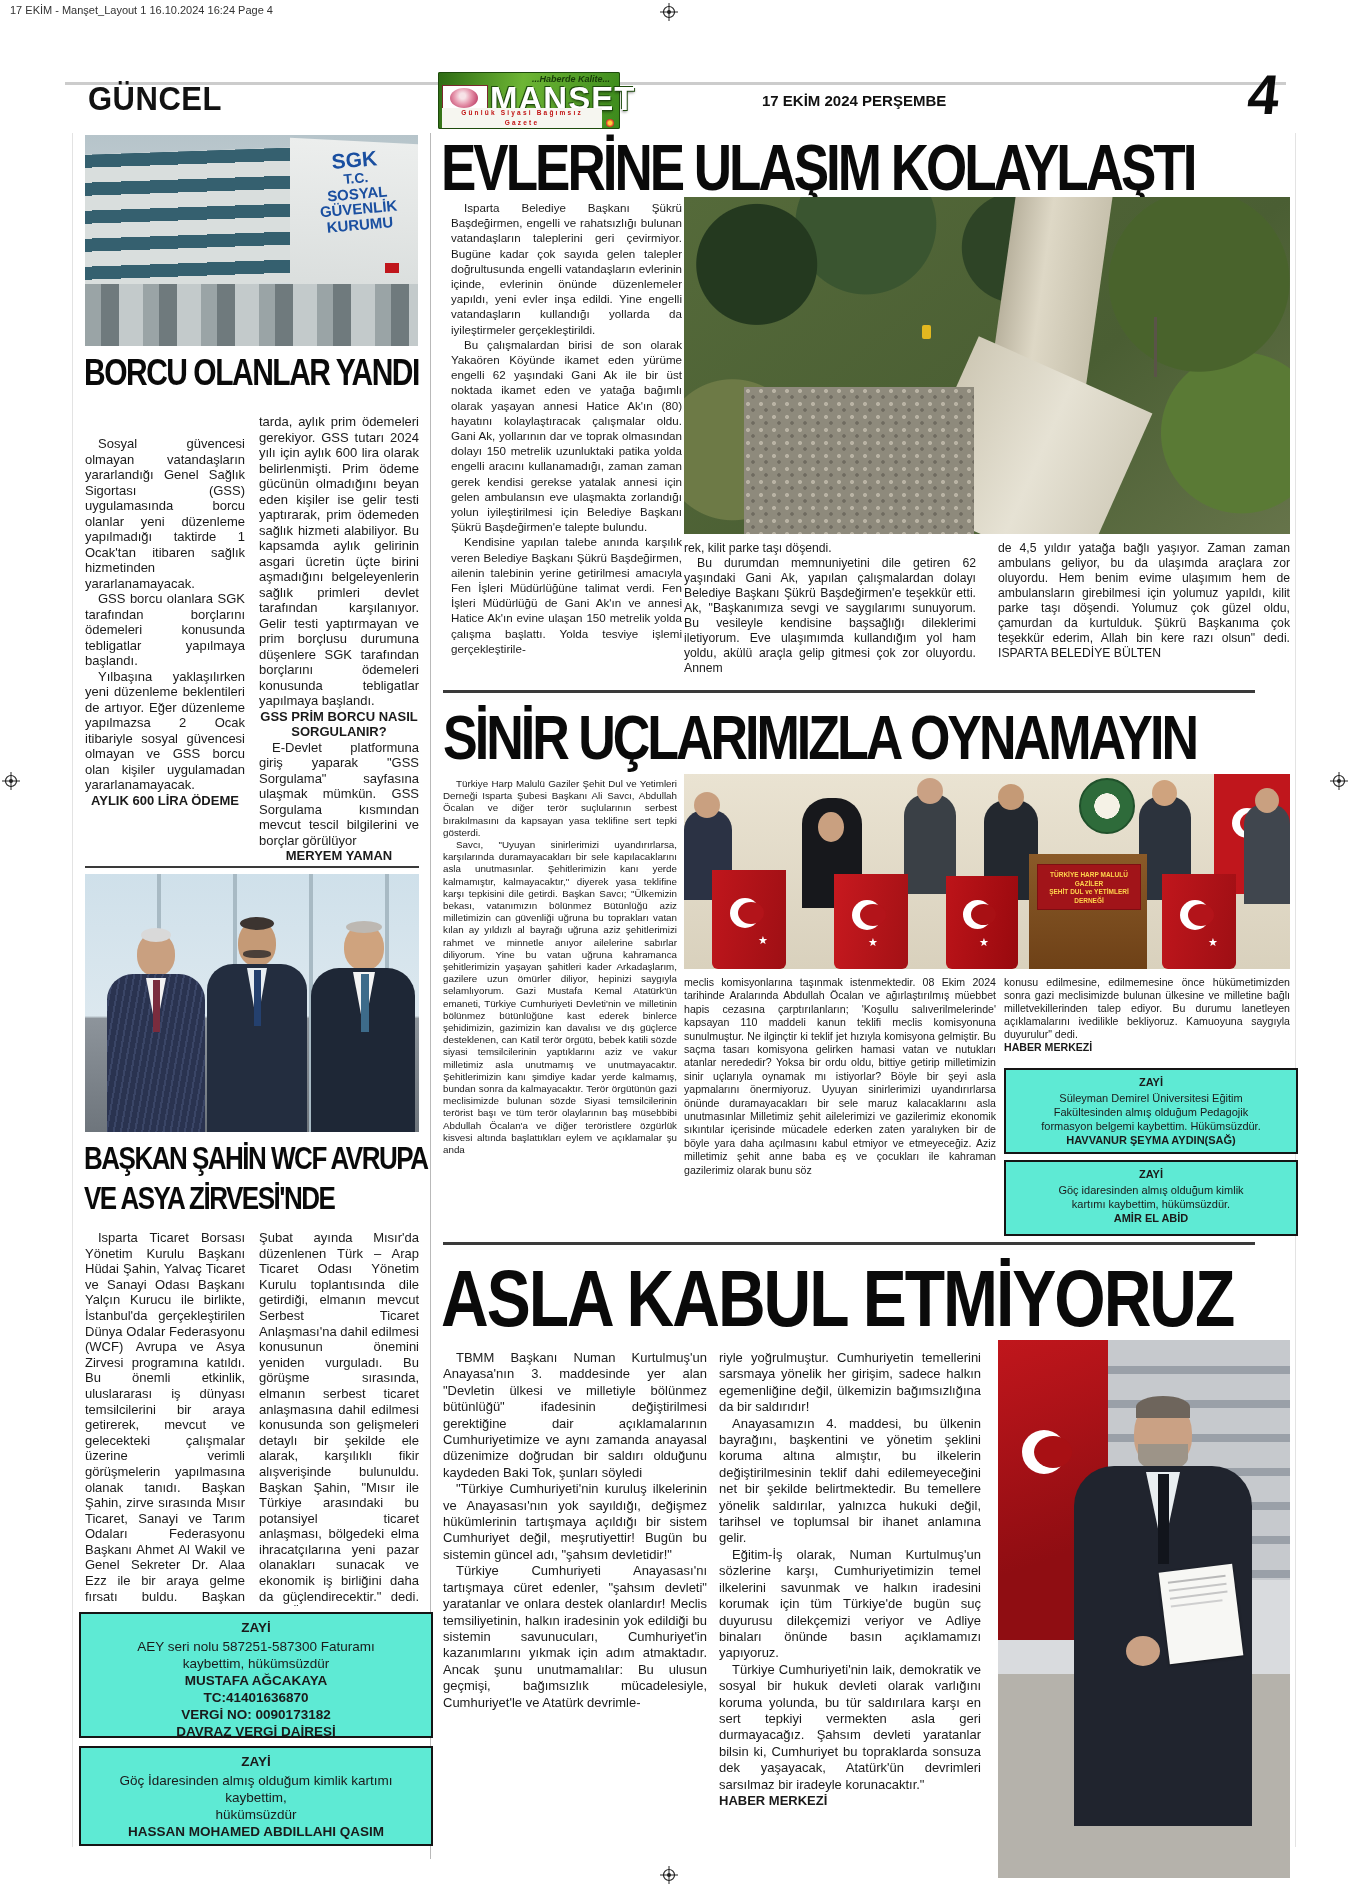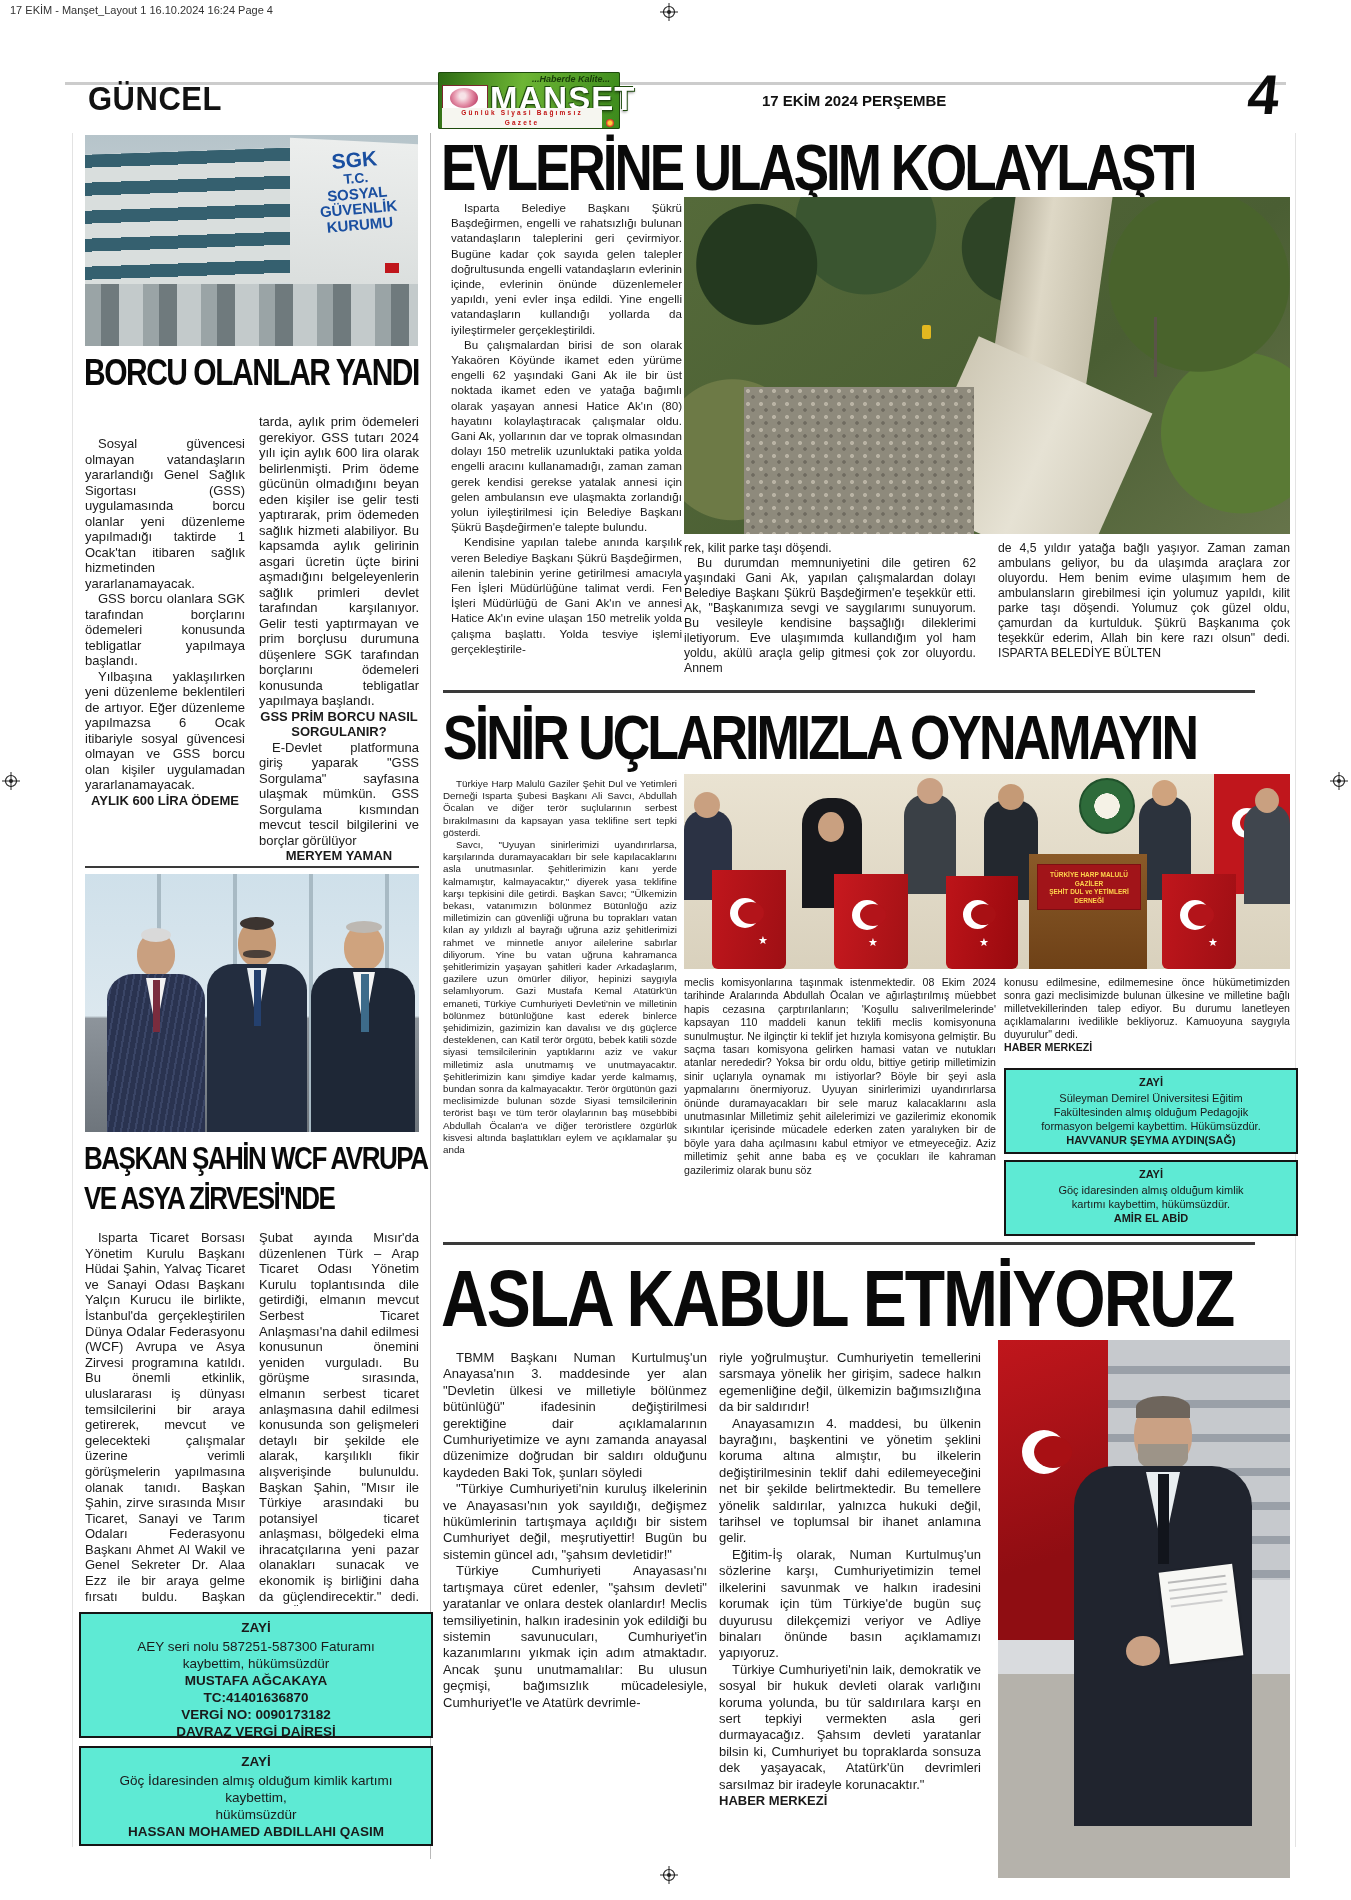--- a/index.html
+++ b/index.html
@@ -133,21 +133,21 @@
       <div style="font-size:15px;">KURUMU</div>
     </div>
     <div class="abs" style="left:300px;top:128px;width:14px;height:10px;background:#c0161c;"></div>
     <div class="abs" style="left:0;bottom:0;width:333px;height:62px;background:repeating-linear-gradient(90deg,#9aa4a6 0 16px,#6f7a7d 16px 34px,#c3cacb 34px 58px);"></div>
   </div>
 
   <div class="abs hl hl-borcu" style="left:84px;top:352px;">BORCU OLANLAR YANDI</div>
   <div class="abs cols colbox body-borcu" style="left:85px;top:414px;width:160px;height:452px;margin-top:22px;">
       <p class="t-p">Sosyal güvencesi olmayan vatandaşların yararlandığı Genel Sağlık Sigortası (GSS) uygulamasında borcu olanlar yeni düzenleme yapılmadığı taktirde 1 Ocak'tan itibaren sağlık hizmetinden yararlanamayacak.</p>
       <p class="t-p">GSS borcu olanlara SGK tarafından borçlarını ödemeleri konusunda tebligatlar yapılmaya başlandı.</p>
-      <p class="t-p">Yılbaşına yaklaşılırken yeni düzenleme beklentileri de artıyor. Eğer düzenleme yapılmazsa 6 Ocak itibariyle sosyal güvencesi olmayan ve GSS borcu olan kişiler uygulamadan yararlanamayacak.</p>
+      <p class="t-p">Yılbaşına yaklaşılırken yeni düzenleme beklentileri de artıyor. Eğer düzenleme yapılmazsa 2 Ocak itibariyle sosyal güvencesi olmayan ve GSS borcu olan kişiler uygulamadan yararlanamayacak.</p>
       <p class="t-h">AYLIK 600 LİRA ÖDEME</p>
     </div>
   <div class="abs cols colbox body-borcu" style="left:259px;top:414px;width:160px;height:452px;">
       <p class="t-cont">tarda, aylık prim ödemeleri gerekiyor. GSS tutarı 2024 yılı için aylık 600 lira olarak belirlenmişti. Prim ödeme gücünün olmadığını beyan eden kişiler ise gelir testi yaptırarak, prim ödemeden sağlık hizmeti alabiliyor. Bu kapsamda aylık gelirinin asgari ücretin üçte birini aşmadığını belgeleyenlerin sağlık primleri devlet tarafından karşılanıyor. Gelir testi yaptırmayan ve prim borçlusu durumuna düşenlere SGK tarafından borçlarını ödemeleri konusunda tebligatlar yapılmaya başlandı.</p>
       <p class="t-h">GSS PRİM BORCU NASIL SORGULANIR?</p>
       <p class="t-p">E-Devlet platformuna giriş yaparak "GSS Sorgulama" sayfasına ulaşmak mümkün. GSS Sorgulama kısmından mevcut tescil bilgilerini ve borçlar görülüyor</p>
       <p class="t-by">MERYEM YAMAN</p>
     </div>
 
   <div class="abs rule" style="left:85px;top:866px;width:334px;height:2px;"></div>

